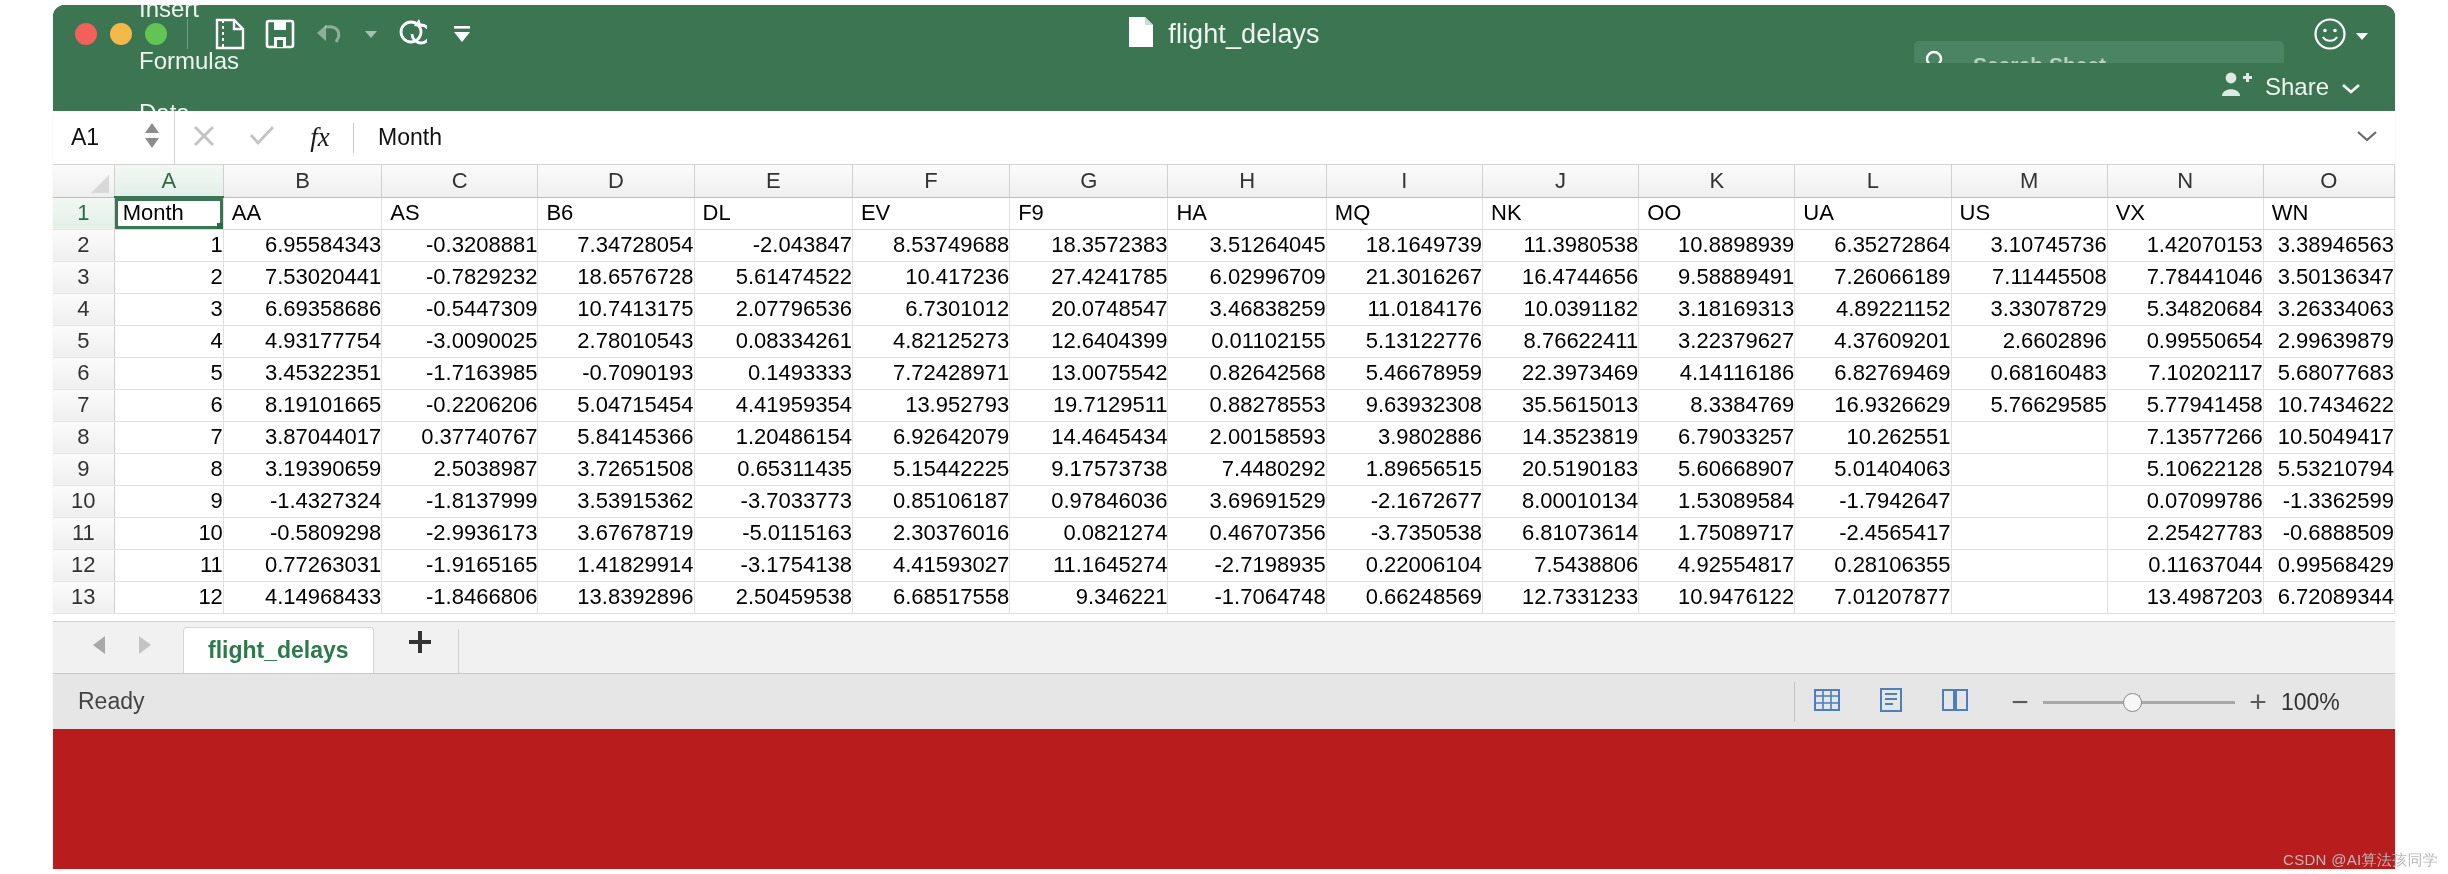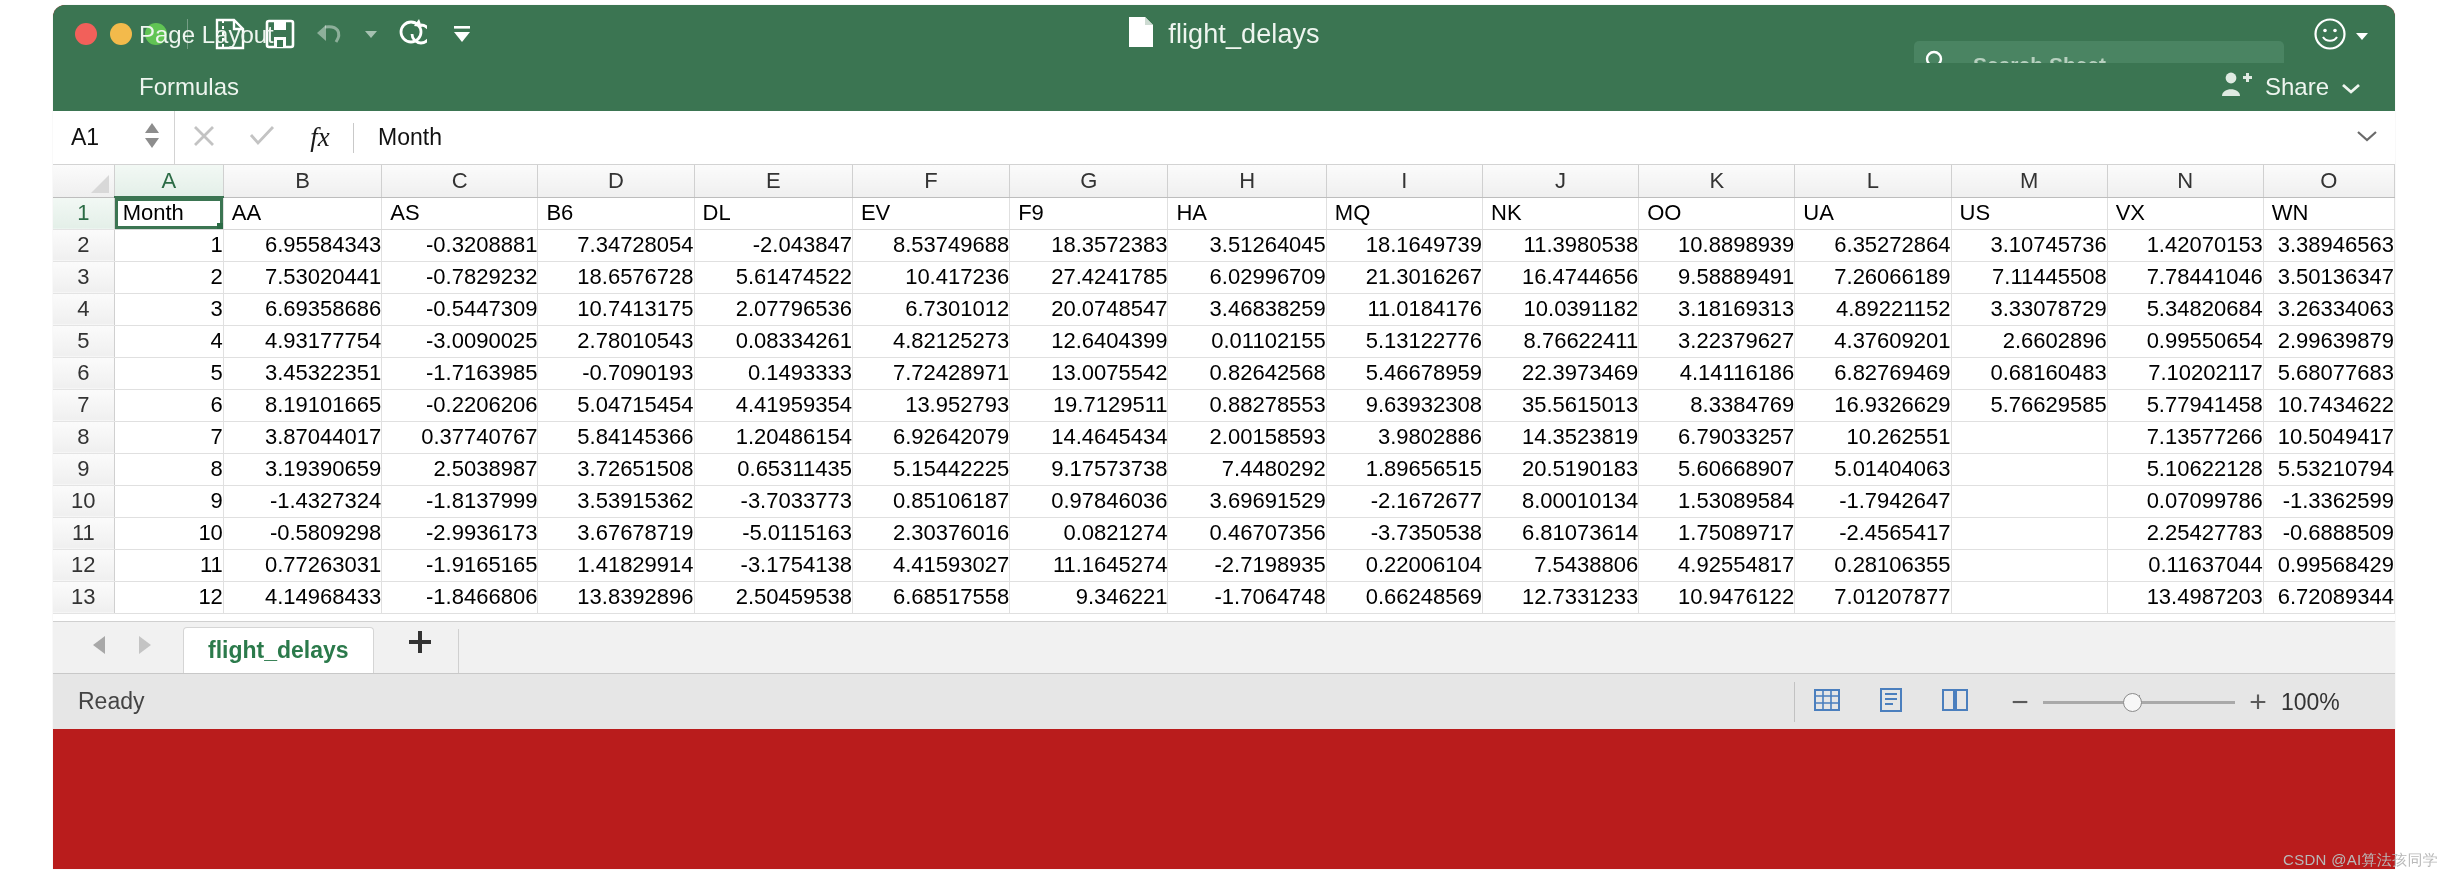--- a/index.html
+++ b/index.html
@@ -460,21 +460,20 @@
             <path d="M1 2 L13 2 L7 9 Z" fill="#ffffff"></path>
           </svg>
         </span>
       </div>
     </div>
 
     <div class="ribbon">
       <div class="tabs">
         <div class="tab">Home</div>
         <div class="tab">Insert</div>
-        <div class="tab">Page Layout</div>
         <div class="tab">Formulas</div>
         <div class="tab">Data</div>
         <div class="tab">Review</div>
         <div class="tab">View</div>
       </div>
       <div class="share-btn">
         <span>
           <svg width="32" height="26" viewBox="0 0 32 26">
             <circle cx="10" cy="7" r="5.4" fill="#dfeae2"></circle>
             <path d="M1 25 C1 16 19 16 19 25 Z" fill="#dfeae2"></path>

